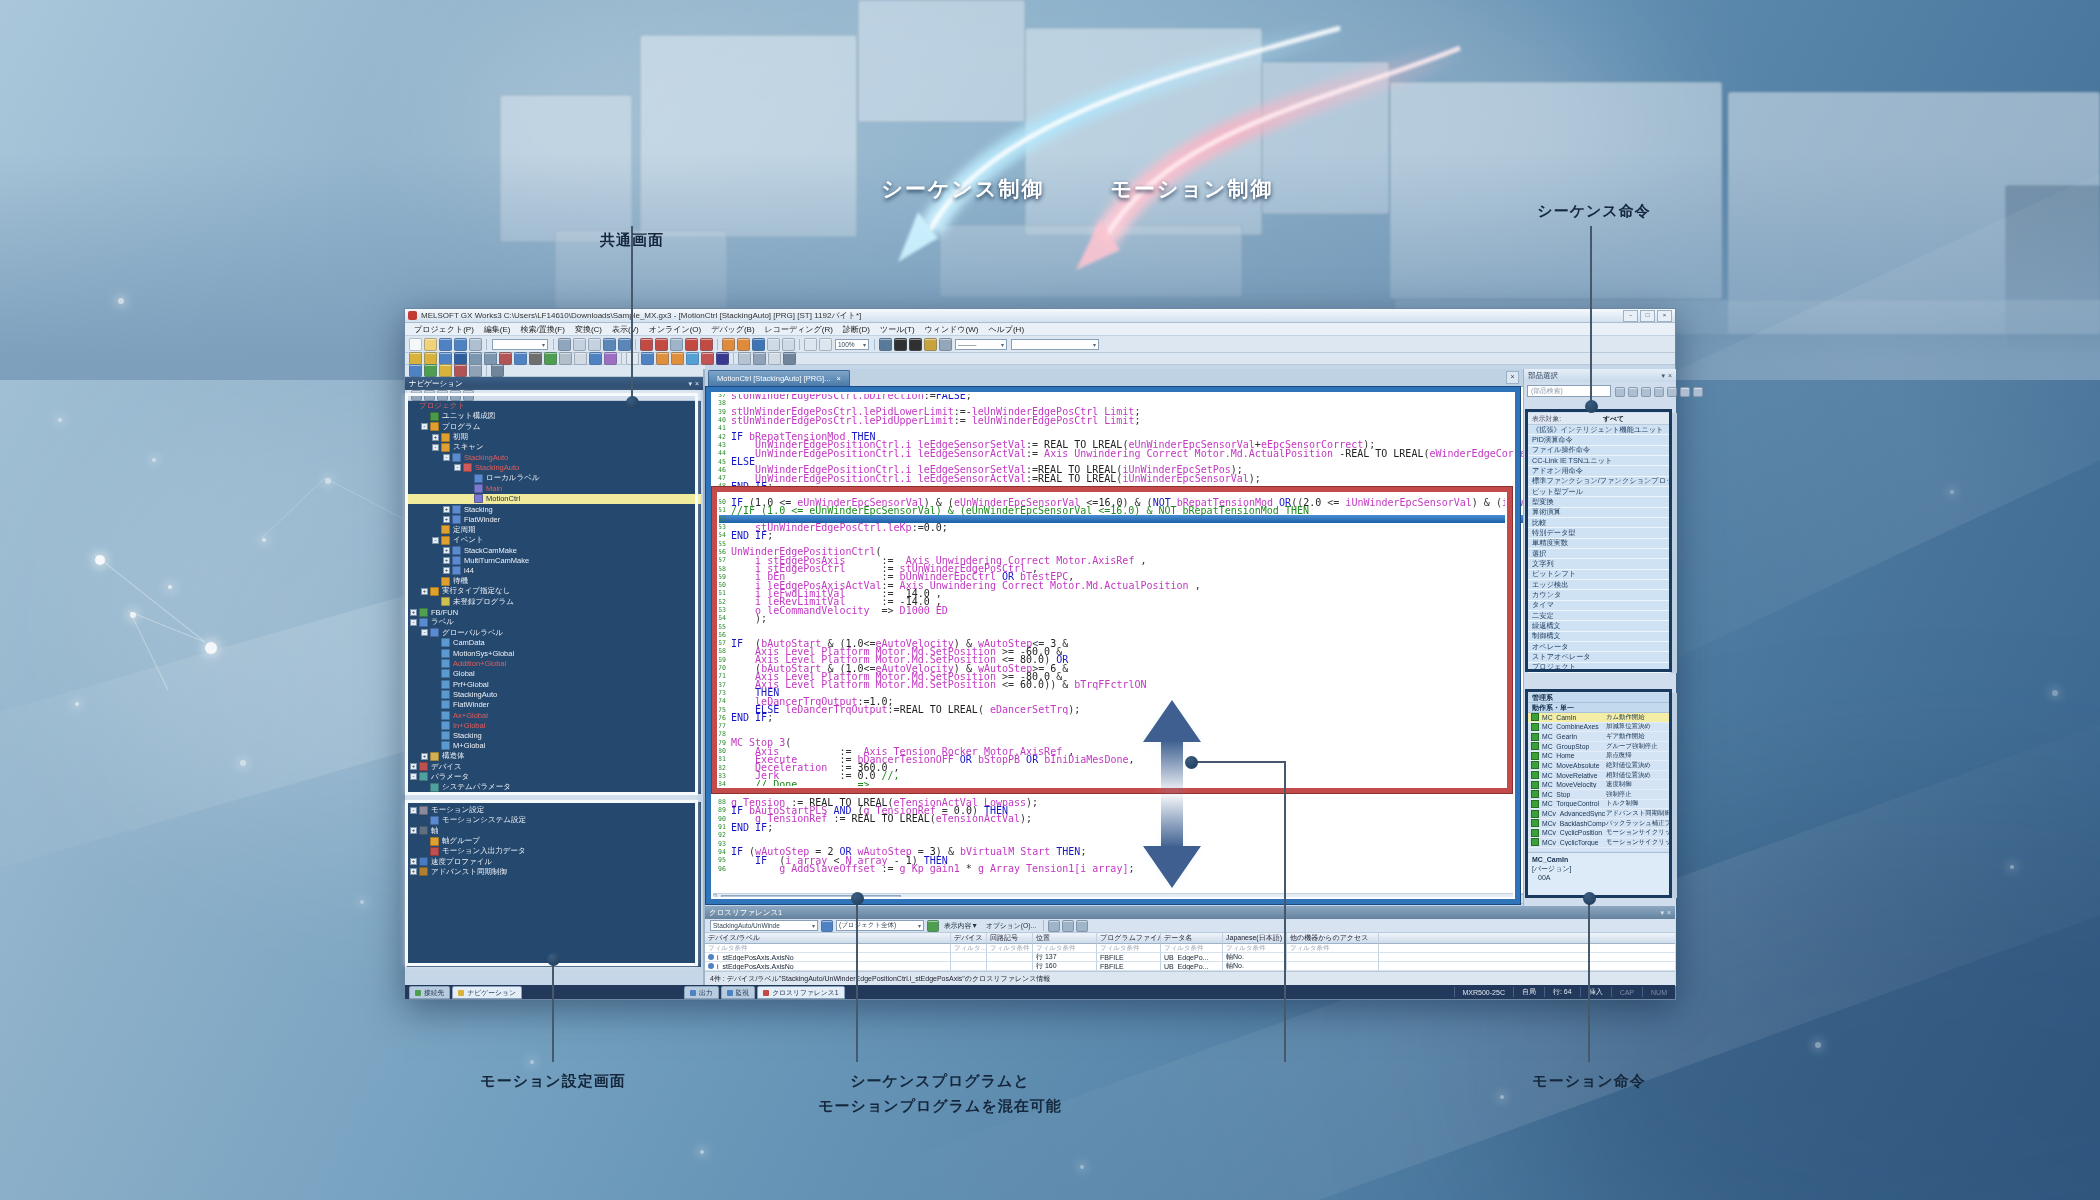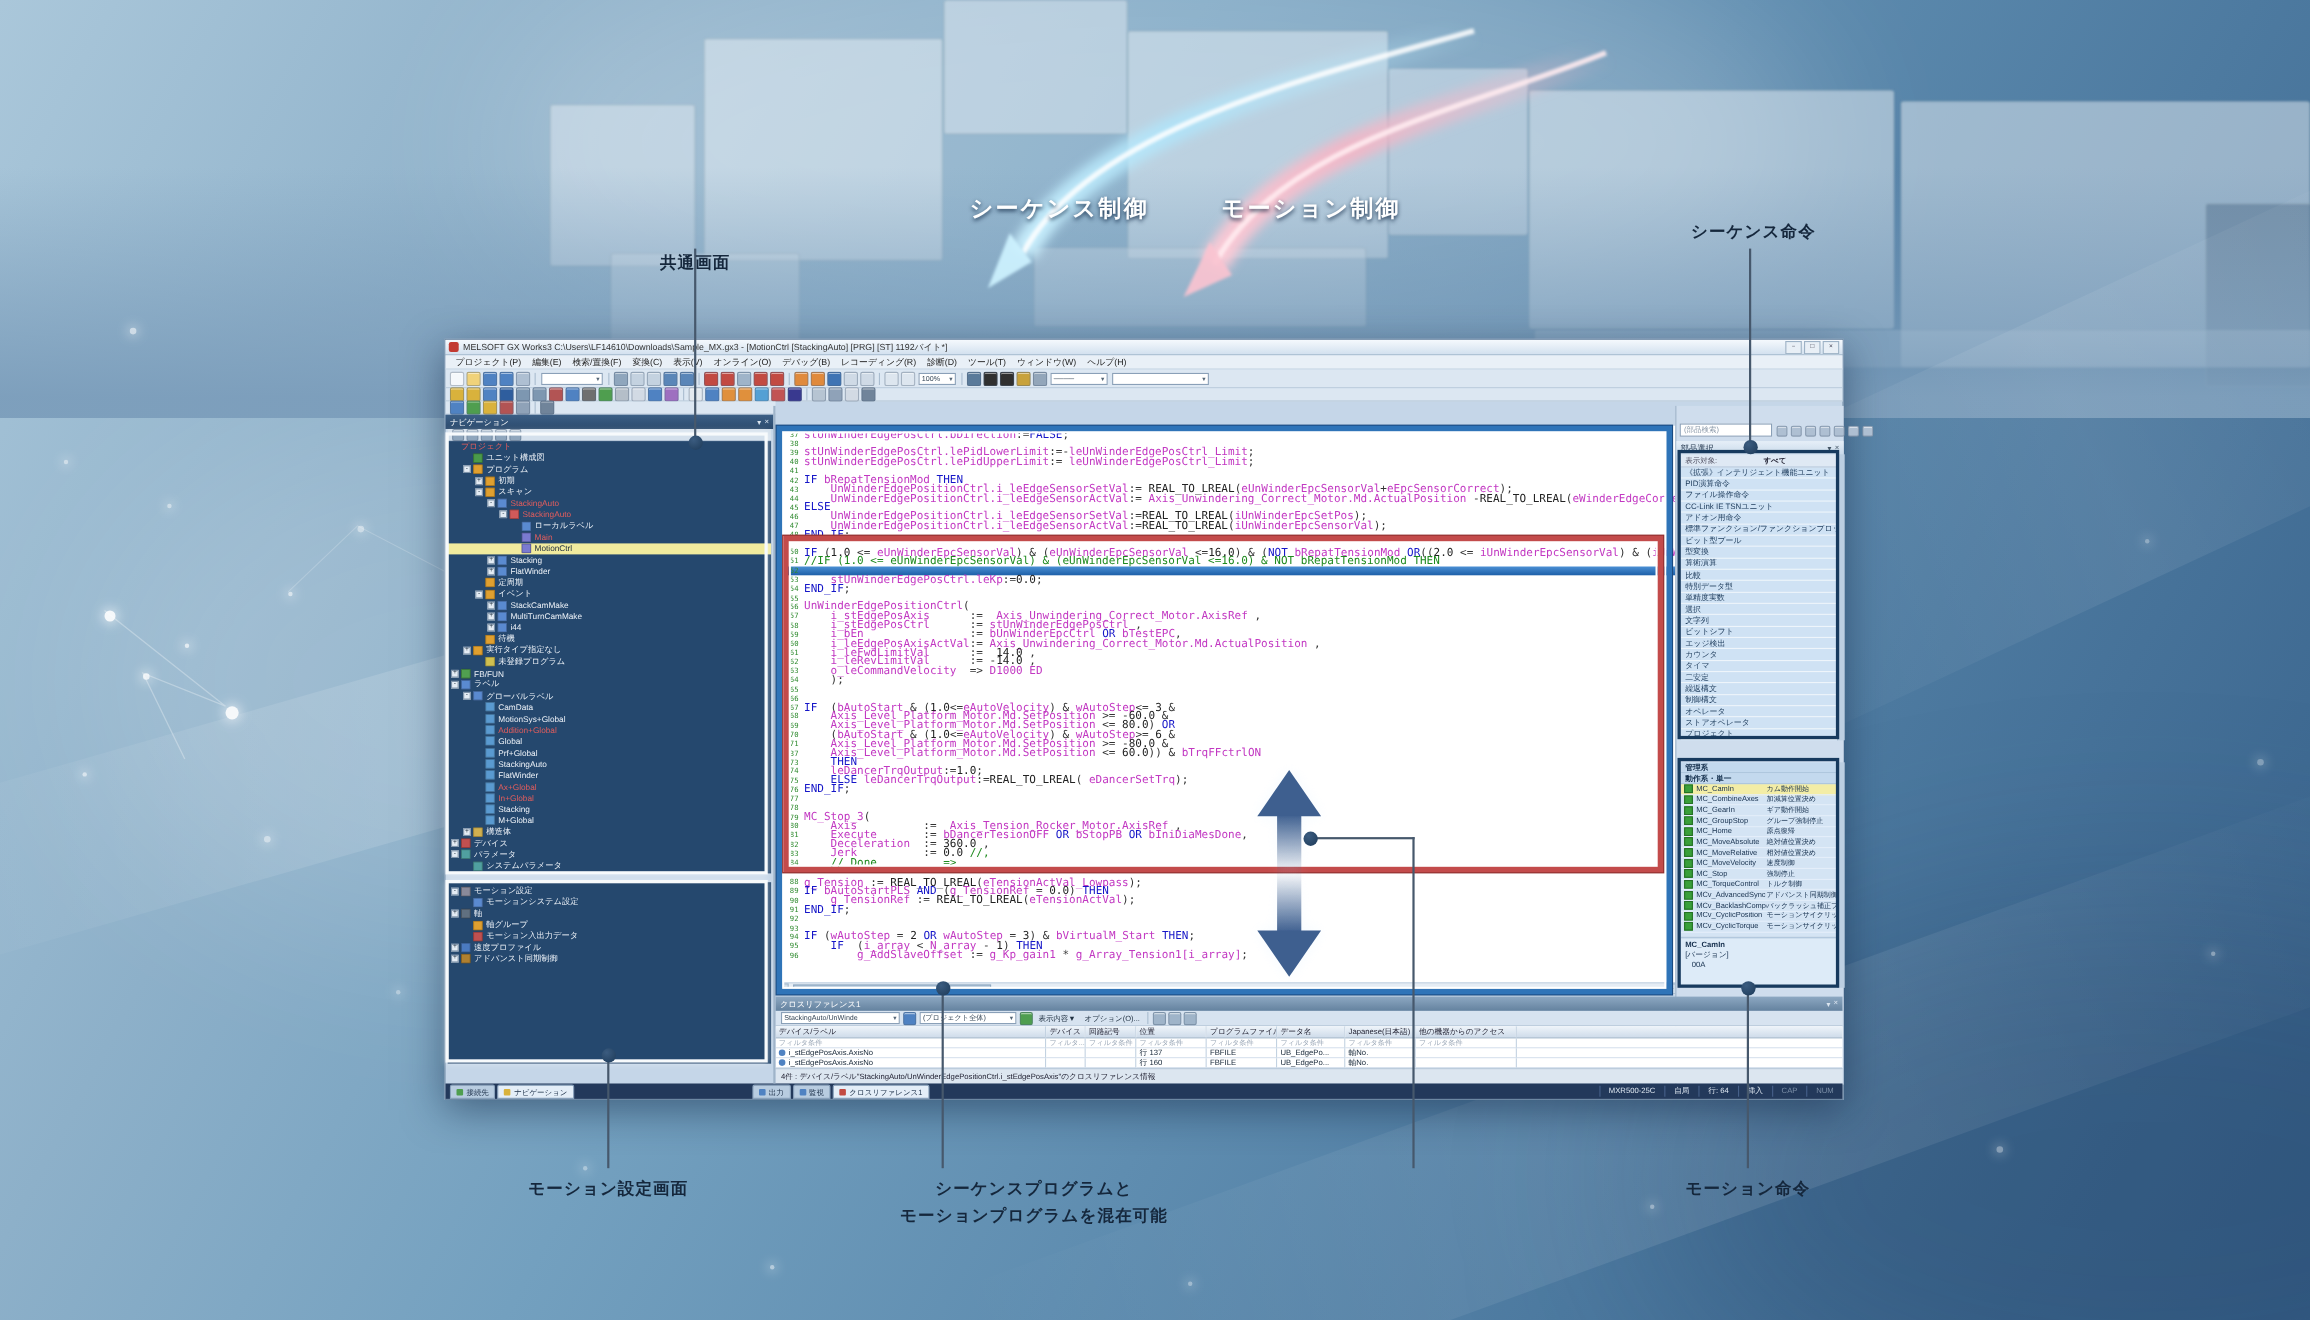--- a/index.html
+++ b/index.html
@@ -544,20 +544,27 @@
           <span class="tico" style="background: rgb(74, 122, 192);"></span>
           <span class="tlbl">速度プロファイル</span>
         </div>
         <div class="trow" style="padding-left: 3px;">
           <span class="texp">+</span>
           <span class="tico" style="background: rgb(176, 128, 48);"></span>
           <span class="tlbl">アドバンスト同期制御</span>
         </div>
       </div>
 
+    <div class="tabbar" style="left:300px;top:60px;width:818px;height:18px;">
+      <div class="doctab">
+        <span>MotionCtrl [StackingAuto] [PRG]...</span>
+        <span>×</span>
+      </div>
+      <div class="tabclose">×</div>
+    </div>
 
     <div class="editor" style="left:302px;top:78px;width:818px;height:517px;">
       <div class="codeblock" id="code-top" style="top:4px;">
           <div class="cl">
             <span class="ln">37</span>
             <span class="ct"><span class="v">stUnWinderEdgePosCtrl.bDirection</span><span>:=</span><span class="k">FALSE</span><span>;</span></span>
           </div>
           <div class="cl">
             <span class="ln">38</span>
             <span class="ct"></span>
@@ -784,21 +791,21 @@
           </div>
         </div>
       <div class="hscroll" style="left:0;bottom:0;width:818px;">
         <div class="harrow">◂</div>
         <div class="hthumb"></div>
         <div class="harrow" style="margin-left:auto;">▸</div>
       </div>
     </div>
 
     <div class="rpanel" style="left:1118px;top:60px;width:152px;height:617px;">
-      <div class="paneltitle" style="left:0;top:0;width:152px;height:13px;background:linear-gradient(#e6eff8,#c7d8e9);color:#1c3048;margin-top:32px;">
+      <div class="paneltitle" style="left:0;top:0;width:152px;height:13px;background:linear-gradient(#e6eff8,#c7d8e9);color:#1c3048;">
         <span>部品選択</span>
         <span class="sp"></span>
         <span class="pt-glyph" style="color:#456;">▾</span>
         <span class="pt-glyph" style="color:#456;">×</span>
       </div>
       <div class="searchbox" style="left:3px;top:16px;width:84px;height:12px;">
         <span>(部品検索)</span>
       </div>
       <div class="ricons" id="ricons" style="left:90px;top:18px;">
           <div class="tbi" style="width: 8px; height: 8px; background: rgb(174, 191, 210);"></div>

